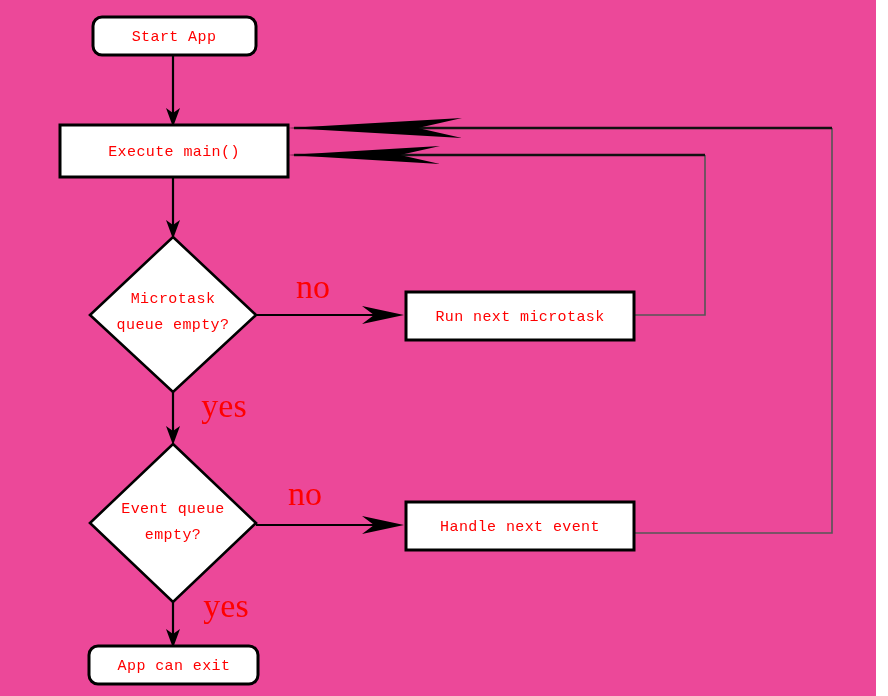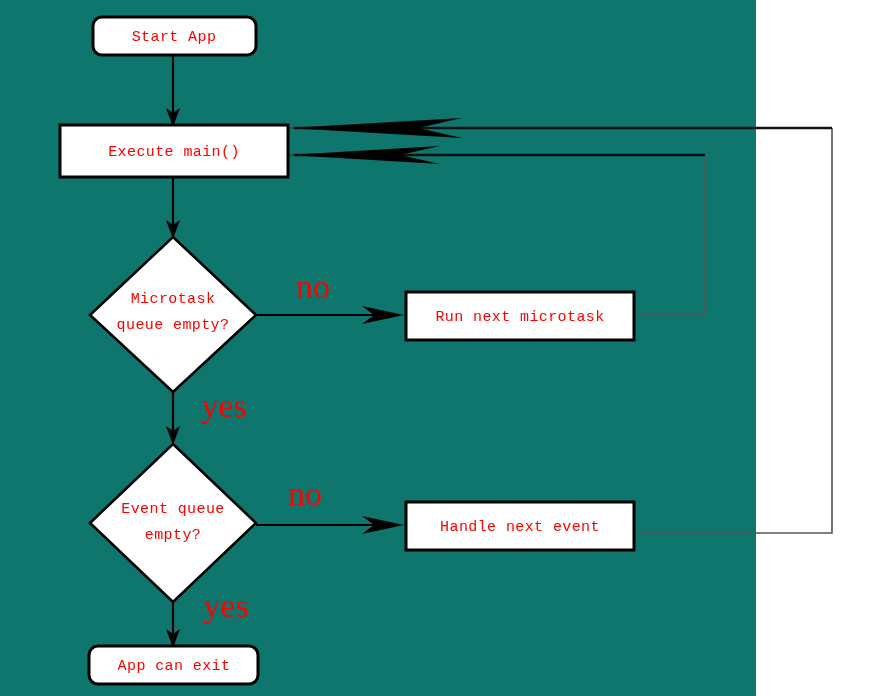--- a/index.html
+++ b/index.html
@@ -8,23 +8,23 @@
     background: #ffffff;
   }
   body {
     width: 888px;
     height: 696px;
     font-family: "Liberation Mono", monospace;
     overflow: hidden;
   }
   #flowchart-root {
     position: relative;
-    width: 756px;
+    width: 876px;
     height: 696px;
-    background: #0f766e;
+    background: #ec4899;
   }
   svg.chart-svg {
     display: block;
     width: 888px;
     height: 696px;
   }
   .node-shape {
     fill: #ffffff;
     stroke: #000000;
     stroke-width: 3;

